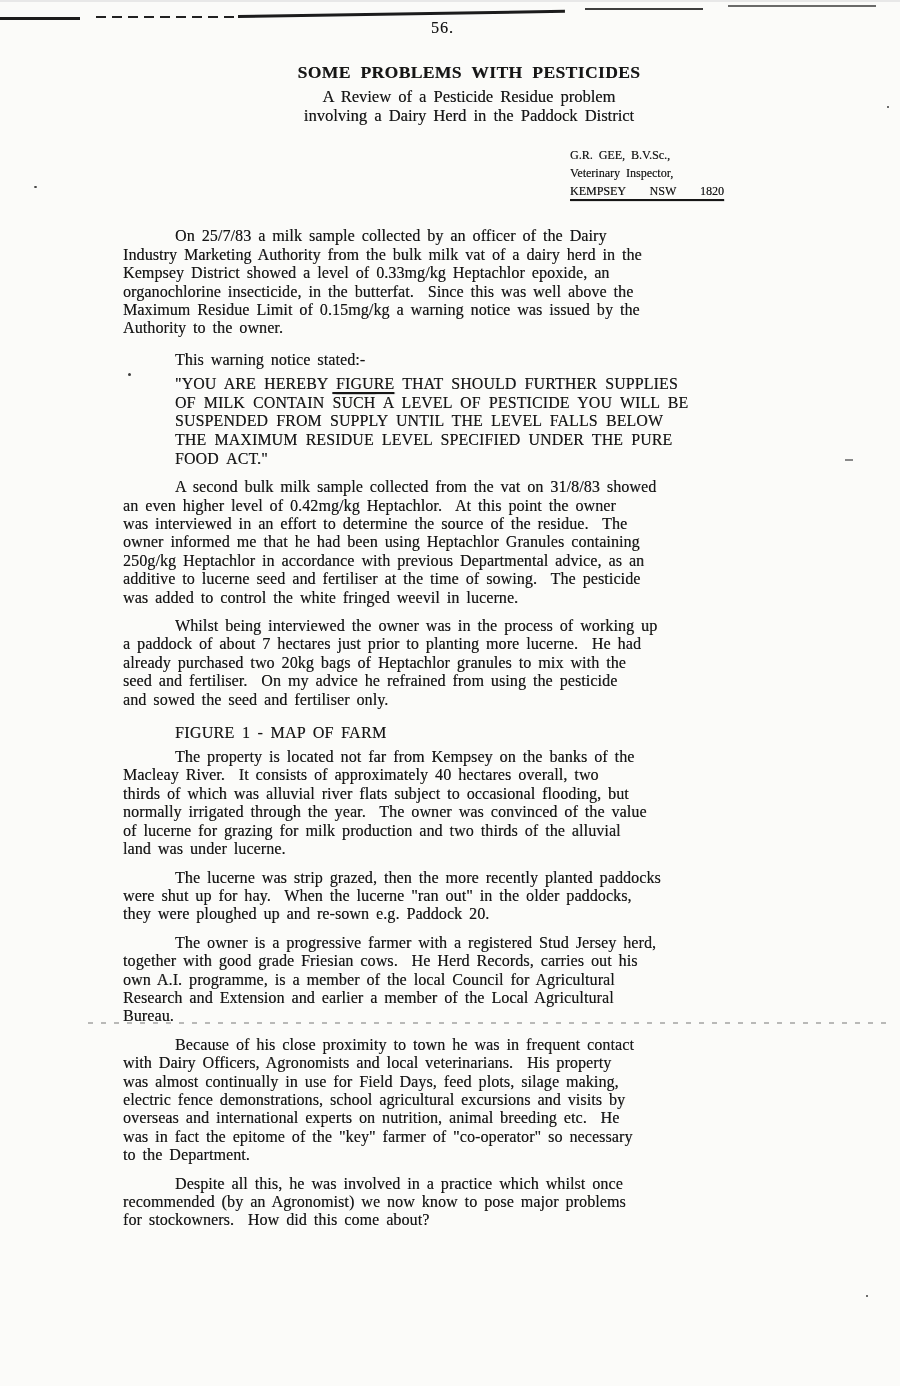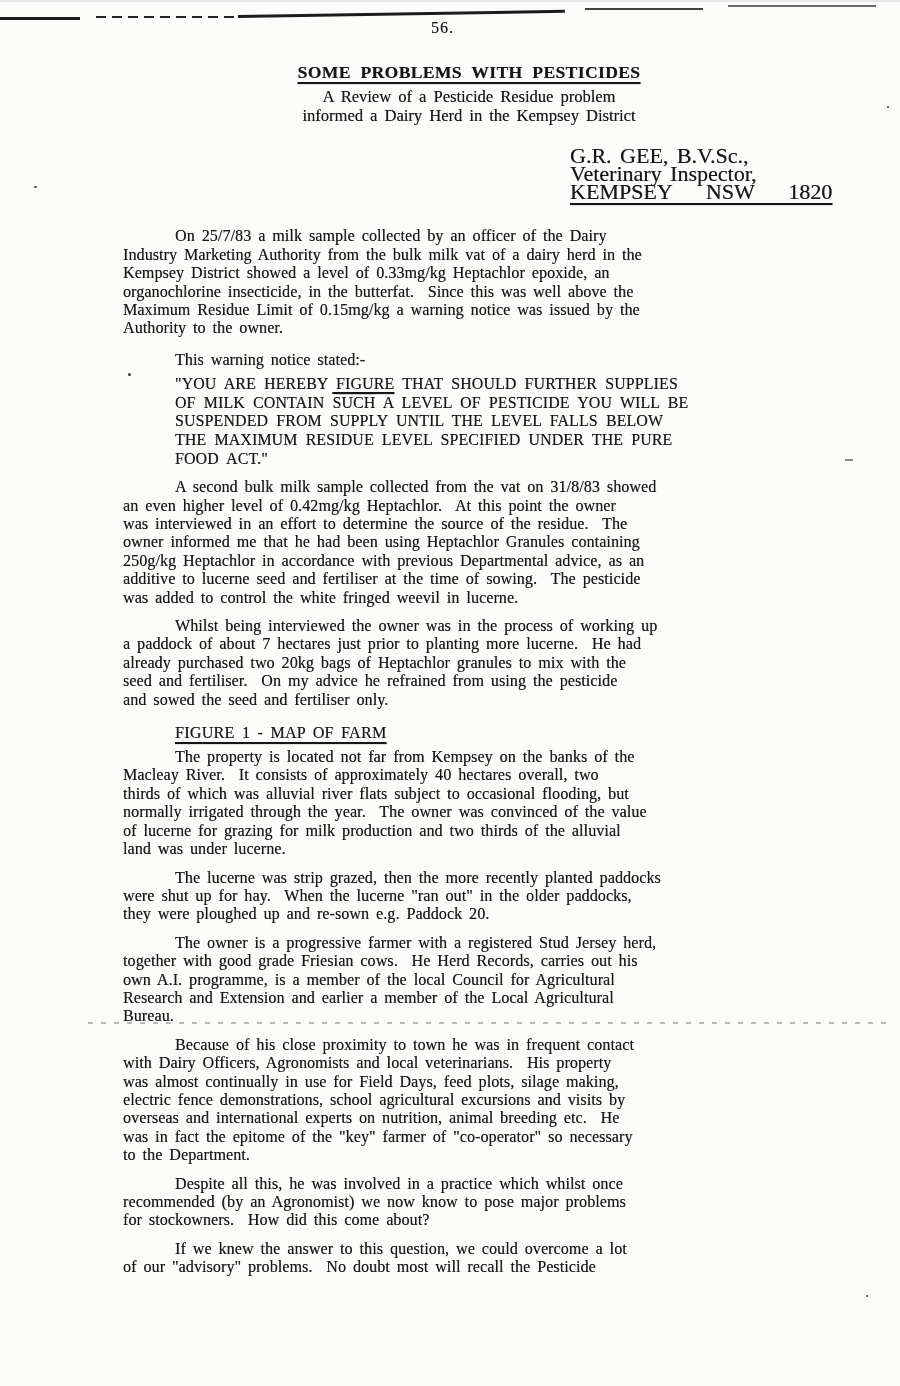--- a/index.html
+++ b/index.html
@@ -19,25 +19,25 @@
   .rule.r5{left:728px;top:3px;width:148px;height:2px;opacity:.65;}
   .noise{position:absolute;left:88px;top:1020px;width:802px;height:2px;opacity:.5;
     background:repeating-linear-gradient(90deg,rgba(10,10,10,.55) 0 5px,transparent 5px 13px);}
   .speck{position:absolute;background:#3d3d3d;border-radius:50%;}
 
   .pagenum{position:absolute;left:431px;top:17px;font-size:16px;letter-spacing:1px;
     text-shadow:0.3px 0.2px 0 rgba(0,0,0,.5);}
 
   .title{margin:60px 0 0;text-align:center;font-size:17.5px;font-weight:bold;
     letter-spacing:.4px;word-spacing:5px;}
-  .u{text-decoration:underline;text-underline-offset:4px;text-decoration-thickness:1.8px;}
+  .u{text-underline-offset:4px;text-decoration-thickness:1.8px;}
   .subtitle{text-align:center;font-size:16.5px;line-height:19px;word-spacing:3px;}
   .subtitle.s1{margin-top:4px;}
 
-  .author{margin:22px 0 0 447px;font-size:22px;line-height:17.8px;word-spacing:3px;}
+  .author{margin:22px 0 0 447px;font-size:12px;line-height:17.8px;word-spacing:3px;}
   .addr{white-space:pre;text-decoration:underline;text-underline-offset:3.5px;text-decoration-thickness:1.6px;}
 
   .para{margin:10px 0 0;font-size:16px;line-height:18.4px;white-space:pre-wrap;
     text-indent:52px;word-spacing:2.8px;letter-spacing:.1px;}
   .para.first{margin-top:27px;}
   .para.intro{margin-top:13px;}
   .para.tight{margin-top:6px;}
 
   .quote{margin:6px 0 0 52px;font-size:15.8px;line-height:18.6px;
     white-space:pre-wrap;word-spacing:4px;letter-spacing:.2px;}
@@ -57,21 +57,21 @@
   <div class="rule r4"></div>
   <div class="rule r5"></div>
 
   <div class="pagenum">56.</div>
 
   <div class="content">
 
     <h1 class="title"><span class="u">SOME PROBLEMS WITH PESTICIDES</span></h1>
 
     <div class="subtitle s1">A Review of a Pesticide Residue problem</div>
-    <div class="subtitle">informed a Dairy Herd in the Kempsey District</div>
+    <div class="subtitle">involving a Dairy Herd in the Paddock District</div>
 
     <div class="author">
       <div>G.R. GEE, B.V.Sc.,</div>
       <div>Veterinary Inspector,</div>
       <div class="addr">KEMPSEY    NSW    1820</div>
     </div>
 
     <p class="para first">On 25/7/83 a milk sample collected by an officer of the Dairy
 Industry Marketing Authority from the bulk milk vat of a dairy herd in the
 Kempsey District showed a level of 0.33mg/kg Heptachlor epoxide, an
@@ -119,22 +119,20 @@
     <p class="para">Because of his close proximity to town he was in frequent contact
 with Dairy Officers, Agronomists and local veterinarians.  His property
 was almost continually in use for Field Days, feed plots, silage making,
 electric fence demonstrations, school agricultural excursions and visits by
 overseas and international experts on nutrition, animal breeding etc.  He
 was in fact the epitome of the "key" farmer of "co-operator" so necessary
 to the Department.</p>
     <p class="para">Despite all this, he was involved in a practice which whilst once
 recommended (by an Agronomist) we now know to pose major problems
 for stockowners.  How did this come about?</p>
-    <p class="para">If we knew the answer to this question, we could overcome a lot
-of our "advisory" problems.  No doubt most will recall the Pesticide</p>
 
   </div>
 
   <div class="noise"></div>
   <div class="speck" style="left:34px;top:184px;width:3px;height:2px;"></div>
   <div class="speck" style="left:887px;top:104px;width:2px;height:2px;"></div>
   <div class="speck" style="left:845px;top:457px;width:8px;height:2px;border-radius:0;opacity:.6;"></div>
   <div class="speck" style="left:128px;top:371px;width:3px;height:3px;"></div>
   <div class="speck" style="left:866px;top:1293px;width:2px;height:2px;"></div>
 

